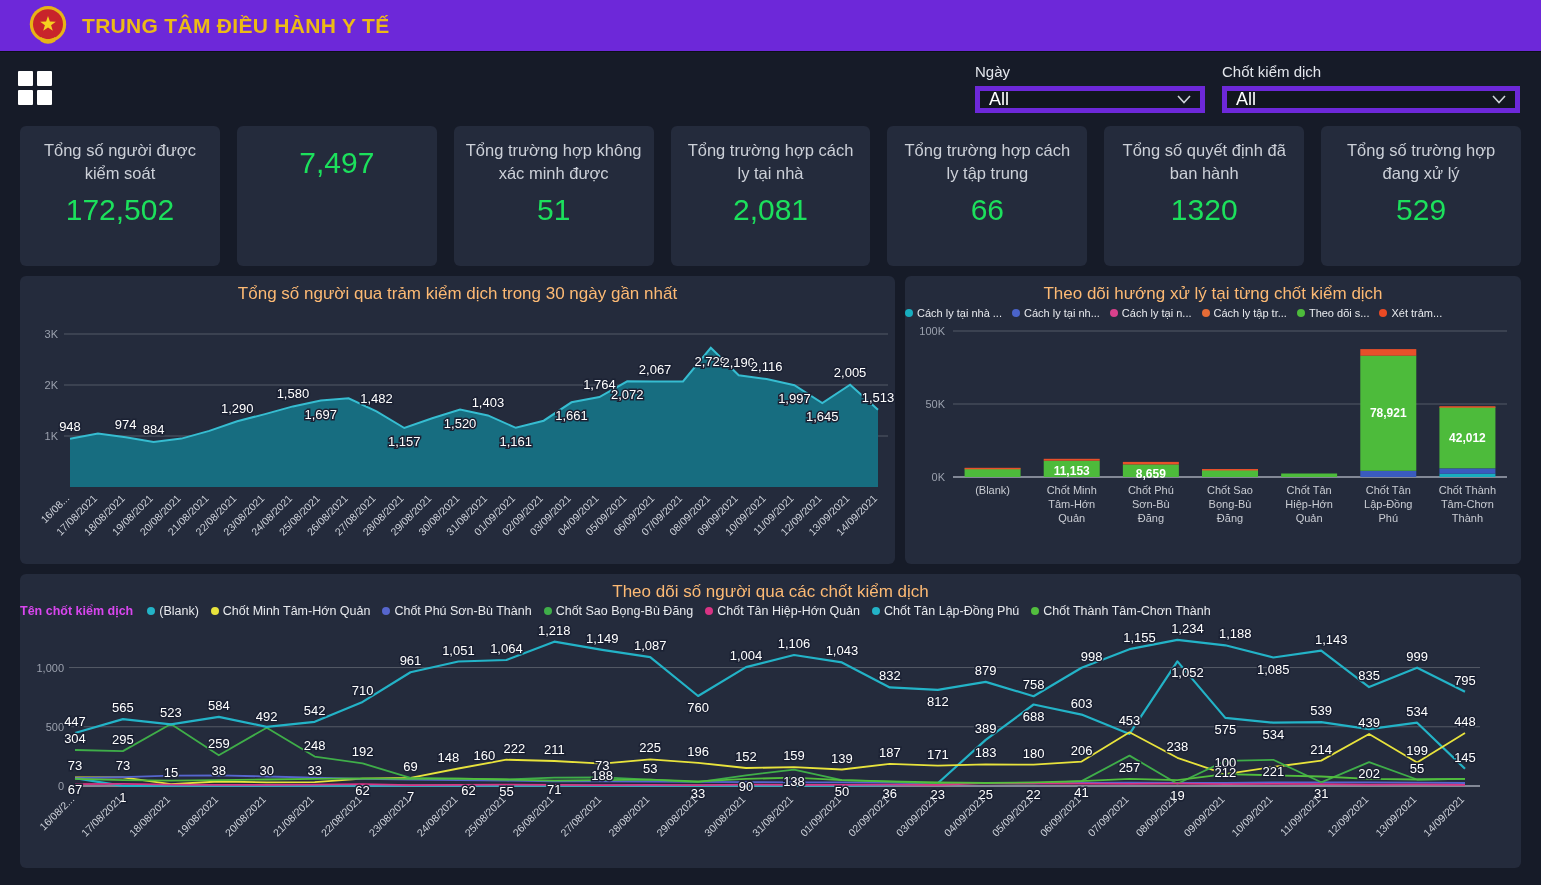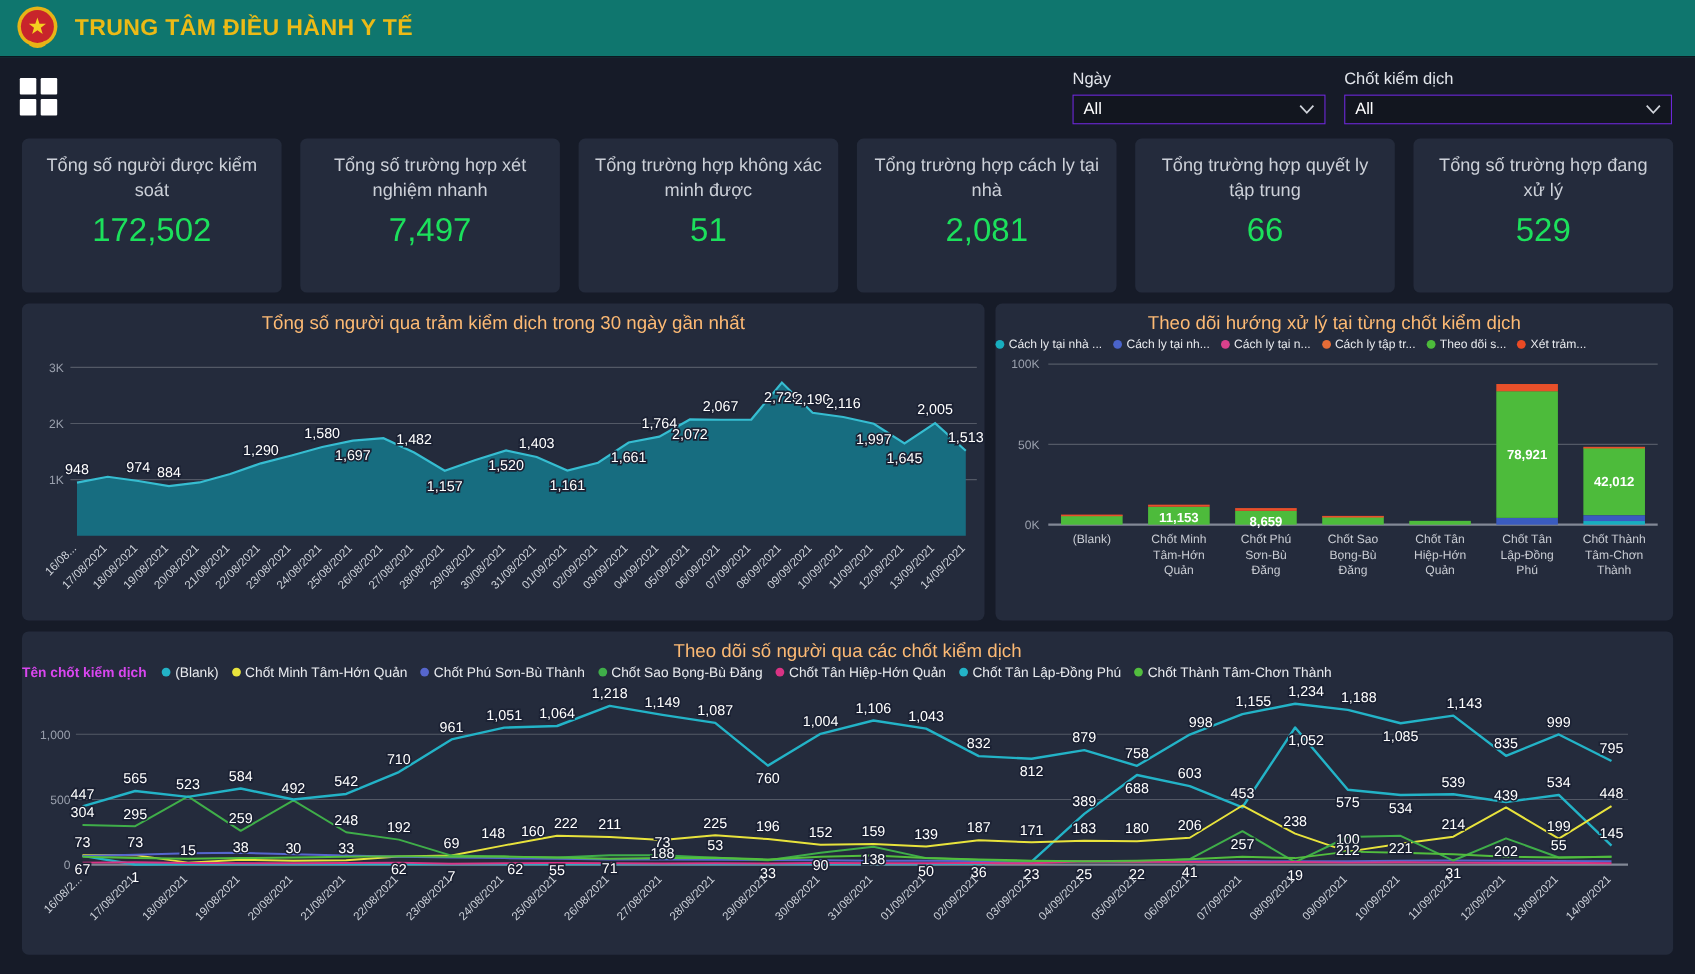--- a/index.html
+++ b/index.html
@@ -1,37 +1,37 @@
 <!DOCTYPE html>
 <html><head>
 <meta charset="utf-8">
 <style>
   * { margin:0; padding:0; box-sizing:border-box; }
   html,body { width:1541px; height:885px; overflow:hidden; }
   body { background:#161b28; font-family:"Liberation Sans", sans-serif; color:#fff; }
 
   
-  .app-header { height:52px; background:#0f766e; border-bottom:1px solid #0c0f18;
-    display:flex; align-items:center; padding-left:14px; }
+  .app-header { height:52px; background:#6d28d9; border-bottom:1px solid #0c0f18;
+    display:flex; align-items:center; padding-left:28px; }
   .app-title { color:#ecba16; font-size:21px; font-weight:bold; margin-left:14px; letter-spacing:.3px; }
 
   
   .subheader { height:72px; position:relative; display:flex; align-items:center; }
   .grid-icon { width:34px; height:34px; margin-left:18px; display:grid;
     grid-template-columns:15px 15px; grid-template-rows:15px 15px; gap:4px; }
   .grid-icon span { background:#fff; border-radius:1px; }
   .report-title { font-size:17.5px; font-weight:600; color:#fff; margin-left:14px; }
 
   .filter { position:absolute; top:11px; }
   .filter-date { left:975px; width:230px; }
   .filter-checkpoint { left:1222px; width:298px; }
   .filter-label { font-size:15px; color:#e3e6ec; margin-bottom:6px; }
-  .dropdown { height:27px; background:#12161f; border:1px solid #6d28d9;
+  .dropdown { height:27px; background:#12161f; border:5px solid #6d28d9;
     display:flex; align-items:center; justify-content:space-between;
-    padding:0 9px; font-size:15px; color:#fff; cursor:pointer; }
+    padding:0 9px; font-size:18px; color:#fff; cursor:pointer; }
 
   
   .kpi-row { margin:2px 20px 0 20px; display:flex; gap:17px; }
   .kpi-card { flex:1; height:140px; background:#242b3c; border-radius:6px;
     text-align:center; padding:13px 12px 0 12px; }
   .kpi-title { color:#ccd0d8; font-size:16.5px; line-height:1.42; }
   .kpi-value { color:#1ce05c; font-size:30px; margin-top:7px; }
 
   
   .mid-row { margin:10px 20px 0 20px; display:flex; gap:10px; }
@@ -97,34 +97,37 @@
     </div>
   </div>
 </div>
 
 <div class="kpi-row" id="kpiRow">
     <div class="kpi-card">
       <div class="kpi-title">Tổng số người được kiểm soát</div>
       <div class="kpi-value">172,502</div>
     </div>
     <div class="kpi-card">
-      <div class="kpi-title">Tổng số trường hợp xét nghiệm nhanh</div>
       <div class="kpi-value">7,497</div>
     </div>
     <div class="kpi-card">
       <div class="kpi-title">Tổng trường hợp không xác minh được</div>
       <div class="kpi-value">51</div>
     </div>
     <div class="kpi-card">
       <div class="kpi-title">Tổng trường hợp cách ly tại nhà</div>
       <div class="kpi-value">2,081</div>
     </div>
     <div class="kpi-card">
-      <div class="kpi-title">Tổng trường hợp quyết ly tập trung</div>
+      <div class="kpi-title">Tổng trường hợp cách ly tập trung</div>
       <div class="kpi-value">66</div>
+    </div>
+    <div class="kpi-card">
+      <div class="kpi-title">Tổng số quyết định đã ban hành</div>
+      <div class="kpi-value">1320</div>
     </div>
     <div class="kpi-card">
       <div class="kpi-title">Tổng số trường hợp đang xử lý</div>
       <div class="kpi-value">529</div>
     </div>
   </div>
 
 <div class="mid-row">
   <section class="panel area-panel">
     <div class="panel-title">Tổng số người qua trảm kiểm dịch trong 30 ngày gần nhất</div>

